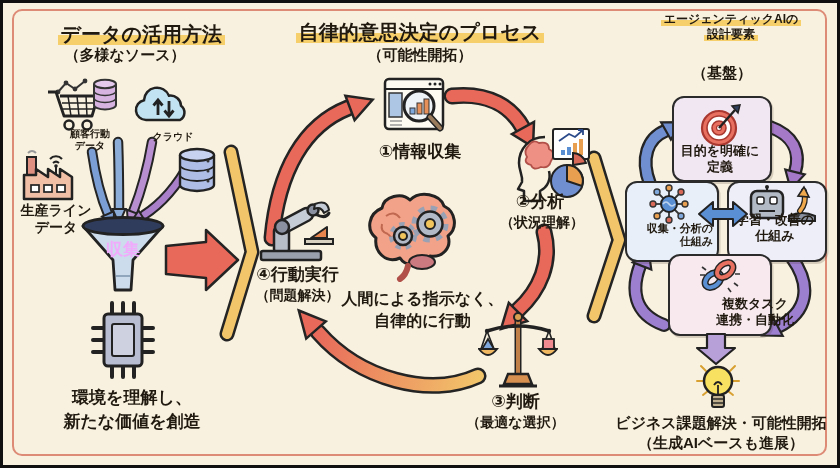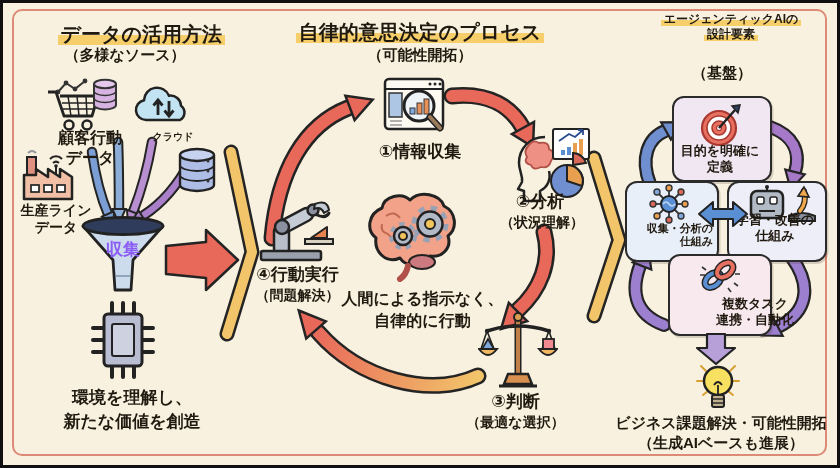--- a/index.html
+++ b/index.html
@@ -106,21 +106,21 @@
       <path d="M2,13 A11,4.5 0 0 0 24,13 M2,20 A11,4.5 0 0 0 24,20" fill="none" stroke="#333" stroke-width="1.4"></path>
     </svg>
   </div>
   <div class="abs" style="left:132px;top:80px;z-index:2;">
     <svg width="62" height="48" viewBox="0 0 62 48">
       <path d="M14,40 a10,10 0 0 1 -2,-19.8 a13,13 0 0 1 25,-4.5 a10.5,10.5 0 0 1 12,10 a8.5,8.5 0 0 1 -1,14.3 z" fill="#c2e4f2" stroke="#222" stroke-width="2.5"></path>
       <path d="M26,35 L26,21 M21.5,25.5 L26,20 L30.5,25.5" stroke="#222" stroke-width="2.8" fill="none"></path>
       <path d="M37,21 L37,35 M32.5,30.5 L37,36 L41.5,30.5" stroke="#222" stroke-width="2.8" fill="none"></path>
     </svg>
   </div>
-  <div class="t" style="left:48px;top:128px;width:84px;font-size:16px;z-index:2;">
+  <div class="t" style="left:48px;top:128px;width:84px;font-size:10px;z-index:2;">
     <span>顧客行動</span><br><span>データ</span>
   </div>
   <div class="t" style="left:141px;top:131px;width:64px;font-size:10px;z-index:2;">クラウド</div>
 
   <div class="abs" style="left:20px;top:146px;z-index:2;">
     <svg width="56" height="56" viewBox="0 0 56 56">
       <path d="M8,7 q4,-4 8,0" stroke="#999" fill="none" stroke-width="2"></path>
       <rect x="7" y="11" width="9" height="20" fill="#e09080" stroke="#222" stroke-width="2"></rect>
       <path d="M30,13 a8,8 0 0 1 12,0 M33,17 a4.5,4.5 0 0 1 6,0" stroke="#222" fill="none" stroke-width="2"></path>
       <circle cx="36" cy="20" r="1.8" fill="#222"></circle>
@@ -145,21 +145,21 @@
     </svg>
   </div>
 
   <div class="abs" style="left:77px;top:214px;z-index:2;">
     <svg width="92" height="82" viewBox="0 0 92 82">
       <path d="M6,12 L86,12 L56,46 L54,76 L38,76 L36,46 z" fill="#cddcec" stroke="#222" stroke-width="2.8" stroke-linejoin="round"></path>
       <ellipse cx="46" cy="12" rx="40" ry="8.5" fill="#303c5c" stroke="#222" stroke-width="2.8"></ellipse>
       <path d="M39,62 L53,62" stroke="#8fa6bd" stroke-width="2"></path>
     </svg>
   </div>
-  <div class="t" style="left:93px;top:240px;width:60px;font-size:17px;color:#8b5cf6;z-index:3;">収集</div>
+  <div class="t" style="left:93px;top:240px;width:60px;font-size:17px;color:#f0abfc;z-index:3;">収集</div>
 
   <div class="abs" style="left:90px;top:300px;z-index:2;">
     <svg width="66" height="80" viewBox="0 0 66 80">
       <path d="M22,3 L22,14 M33,3 L33,14 M44,3 L44,14 M22,66 L22,77 M33,66 L33,77 M44,66 L44,77 M3,28 L14,28 M3,40 L14,40 M3,52 L14,52 M52,28 L63,28 M52,40 L63,40 M52,52 L63,52" stroke="#222" stroke-width="4" stroke-linecap="round"></path>
       <rect x="14" y="14" width="38" height="52" rx="4" fill="#b9bdd2" stroke="#222" stroke-width="3"></rect>
       <rect x="22" y="24" width="22" height="32" rx="2" fill="#cdd1e0" stroke="#222" stroke-width="2"></rect>
     </svg>
   </div>
   <div class="t" style="left:32px;top:386px;width:200px;font-size:17px;line-height:1.4;z-index:2;">
     <span>環境を理解し、</span><br><span>新たな価値を創造</span>

